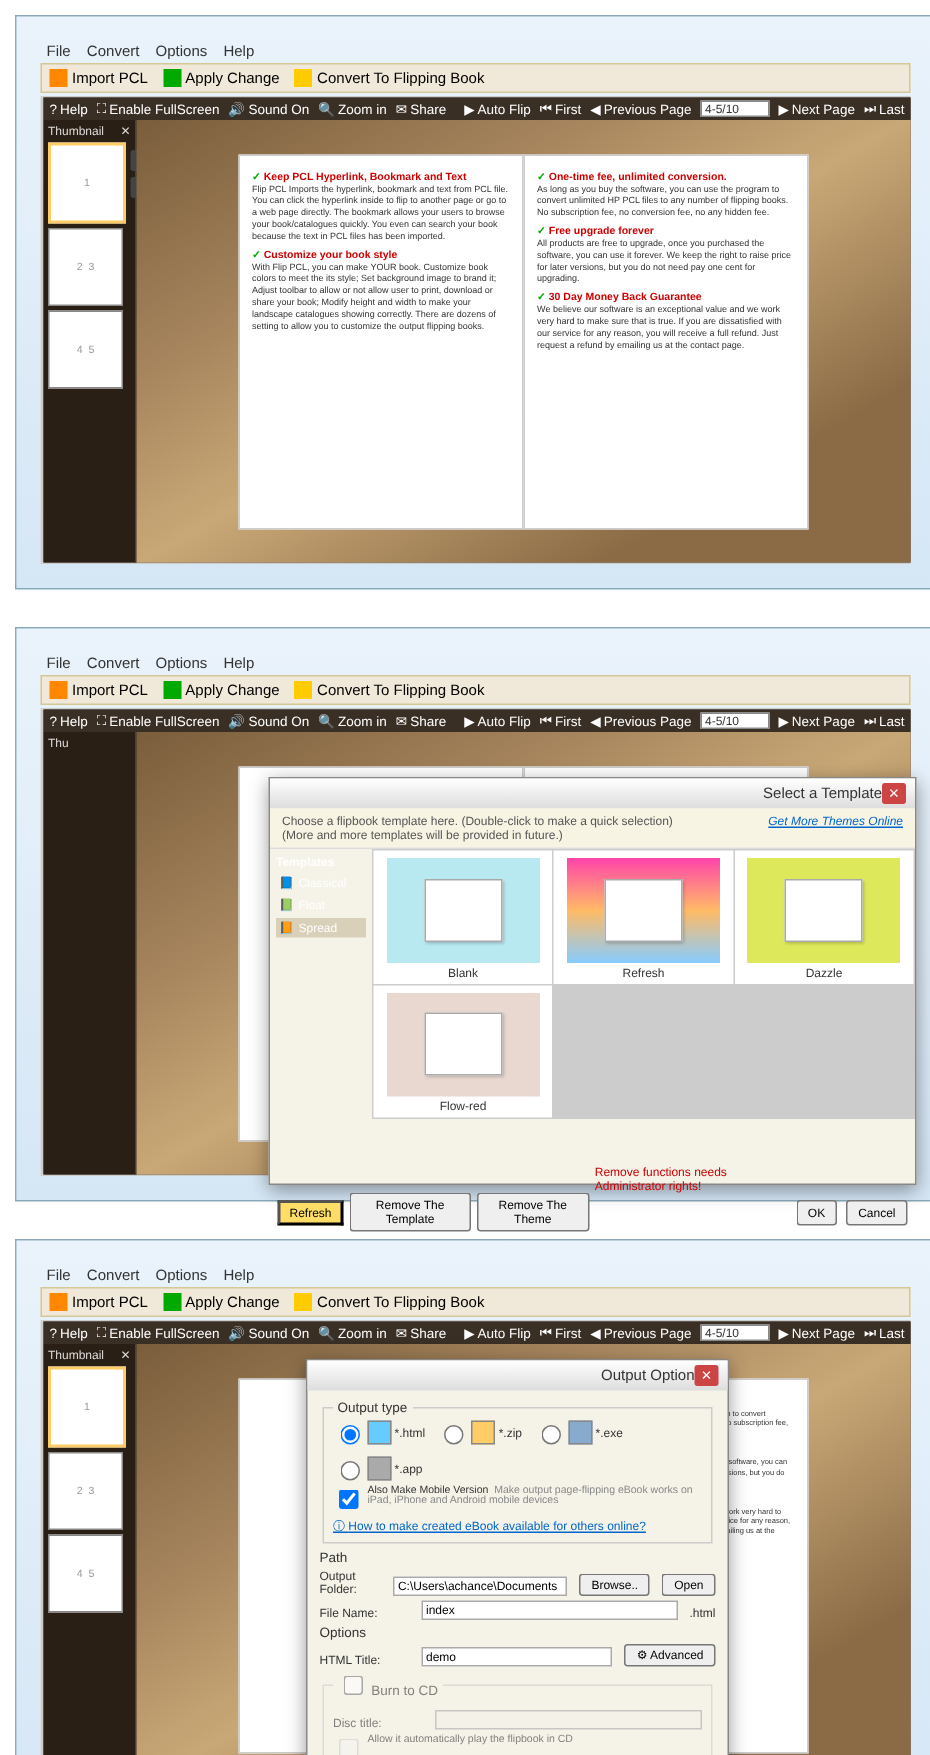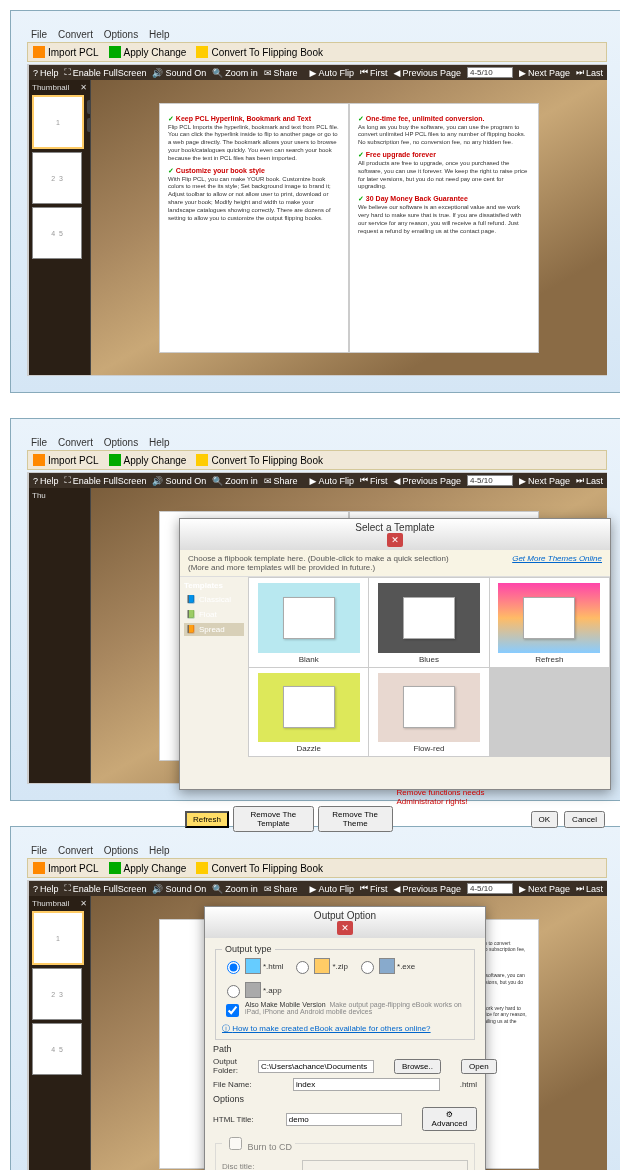--- a/index.html
+++ b/index.html
@@ -30,21 +30,21 @@
 .book { display:flex; width:380px; height:250px; }
 .page { flex:1; background:#fff; padding:8px; font-size:6px; color:#333; line-height:1.3; border:1px solid #ccc; overflow:hidden; }
 .page h4 { color:#c00; font-size:7px; margin:2px 0 1px; }
 .page h4::before { content:"✓ "; color:#0a0; font-weight:bold; }
 .page p { margin:0 0 3px; }
 .sidetools { position:absolute; left:58px; top:20px; display:flex; flex-direction:column; gap:4px; }
 .sidetools span { width:14px; height:14px; background:#444; border-radius:2px; cursor:pointer; }
 .stagemain { flex:1; display:flex; position:relative; }
 
 .dialog { position:absolute; background:#f5f2e8; border:1px solid #888; box-shadow:0 3px 12px rgba(0,0,0,0.4); z-index:10; }
-.dialog .dtitle { background:linear-gradient(#fff,#ddd); padding:3px 6px; font-size:10px; display:flex; justify-content:flex-start; align-items:center; color:#333;flex-direction:column; }
+.dialog .dtitle { background:linear-gradient(#fff,#ddd); padding:3px 6px; font-size:10px; display:flex; justify-content:flex-end; align-items:center; color:#333; }
 .dialog .dtitle .dclose { width:16px; height:14px; background:#c44; color:#fff; text-align:center; line-height:14px; cursor:pointer; border-radius:2px; font-size:9px; }
 .tpldialog { left:150px; top:30px; width:430px; height:270px; }
 .tpldesc { padding:4px 8px; font-size:8px; color:#555; background:#f8f4e4; border-bottom:1px solid #ddd; display:flex; justify-content:space-between; }
 .tpldesc a { color:#06c; cursor:pointer; text-decoration:underline;font-style:italic; }
 .tplbody { display:flex; height:180px; }
 .tplleft { width:60px; padding:4px; font-size:8px; }
 .tplleft .tplbtn { display:flex; align-items:center; gap:3px; padding:2px; margin-bottom:2px; cursor:pointer; }
 .tplleft .tplbtn.sel { background:#d8d0b8; }
 .tplgrid { flex:1; display:grid; grid-template-columns:repeat(3,1fr); grid-template-rows:repeat(2,1fr); gap:1px; background:#ccc; border:1px solid #ccc; }
 .tplcell { background:#fff; display:flex; flex-direction:column; align-items:center; justify-content:flex-end; font-size:8px; padding:3px; position:relative; color:#333; }
@@ -58,21 +58,21 @@
 .tplfoot .rbtns { margin-left:auto; display:flex; gap:6px; }
 .outdialog { left:175px; top:10px; width:280px; height:290px; color:#333; }
 .outbody { padding:6px 8px; font-size:9px; }
 .fieldset { border:1px solid #ccc; padding:4px 6px; margin-bottom:4px; }
 .fieldset legend { font-size:9px; padding:0 3px; }
 .radios { display:flex; gap:8px; flex-wrap:wrap; margin-bottom:3px; }
 .radios label { display:flex; align-items:center; gap:2px; font-size:8px; }
 .radios .rico { width:14px; height:14px; display:inline-block; background:#8bd; border:1px solid #888; }
 .chk { display:flex; align-items:flex-start; gap:3px; font-size:7px; margin:2px 0; }
 .lnk { color:#06c; font-size:8px; text-decoration:underline; cursor:pointer; margin:1px 0; display:inline-block;}
-.frow { display:flex; align-items:center; gap:20px; margin:3px 0; font-size:8px; }
+.frow { display:flex; align-items:flex-end; gap:8px; margin:3px 0; font-size:8px; }
 .frow label { width:60px; }
 .frow input[type=text] { flex:1; border:1px solid #aaa; padding:1px 2px; font-size:8px; }
 .frow button, .dfoot button { font-size:8px; padding:1px 6px; cursor:pointer; }
 .dfoot { display:flex; justify-content:flex-end; gap:6px; padding:4px 8px; }
 </style>
 </head>
 <body>
 
 <div class="window">
   <div class="menubar">
@@ -249,26 +249,20 @@
               <div class="tplbtn">📘 <span>Classical</span></div>
               <div class="tplbtn">📗 <span>Float</span></div>
               <div class="tplbtn sel">📙 <span>Spread</span></div>
             </div>
             <div class="tplgrid">
               <div class="tplcell">
                   <div class="pv bgb">
                     <div class="minibook"></div>
                   </div>
                   <span>Blank</span>
-                </div>
-              <div class="tplcell">
-                  <div class="pv bgi">
-                    <div class="minibook"></div>
-                  </div>
-                  <span>Blues</span>
                 </div>
               <div class="tplcell">
                   <div class="pv bgc">
                     <div class="minibook"></div>
                   </div>
                   <span>Refresh</span>
                 </div>
               <div class="tplcell">
                   <div class="pv bgd">
                     <div class="minibook"></div>

